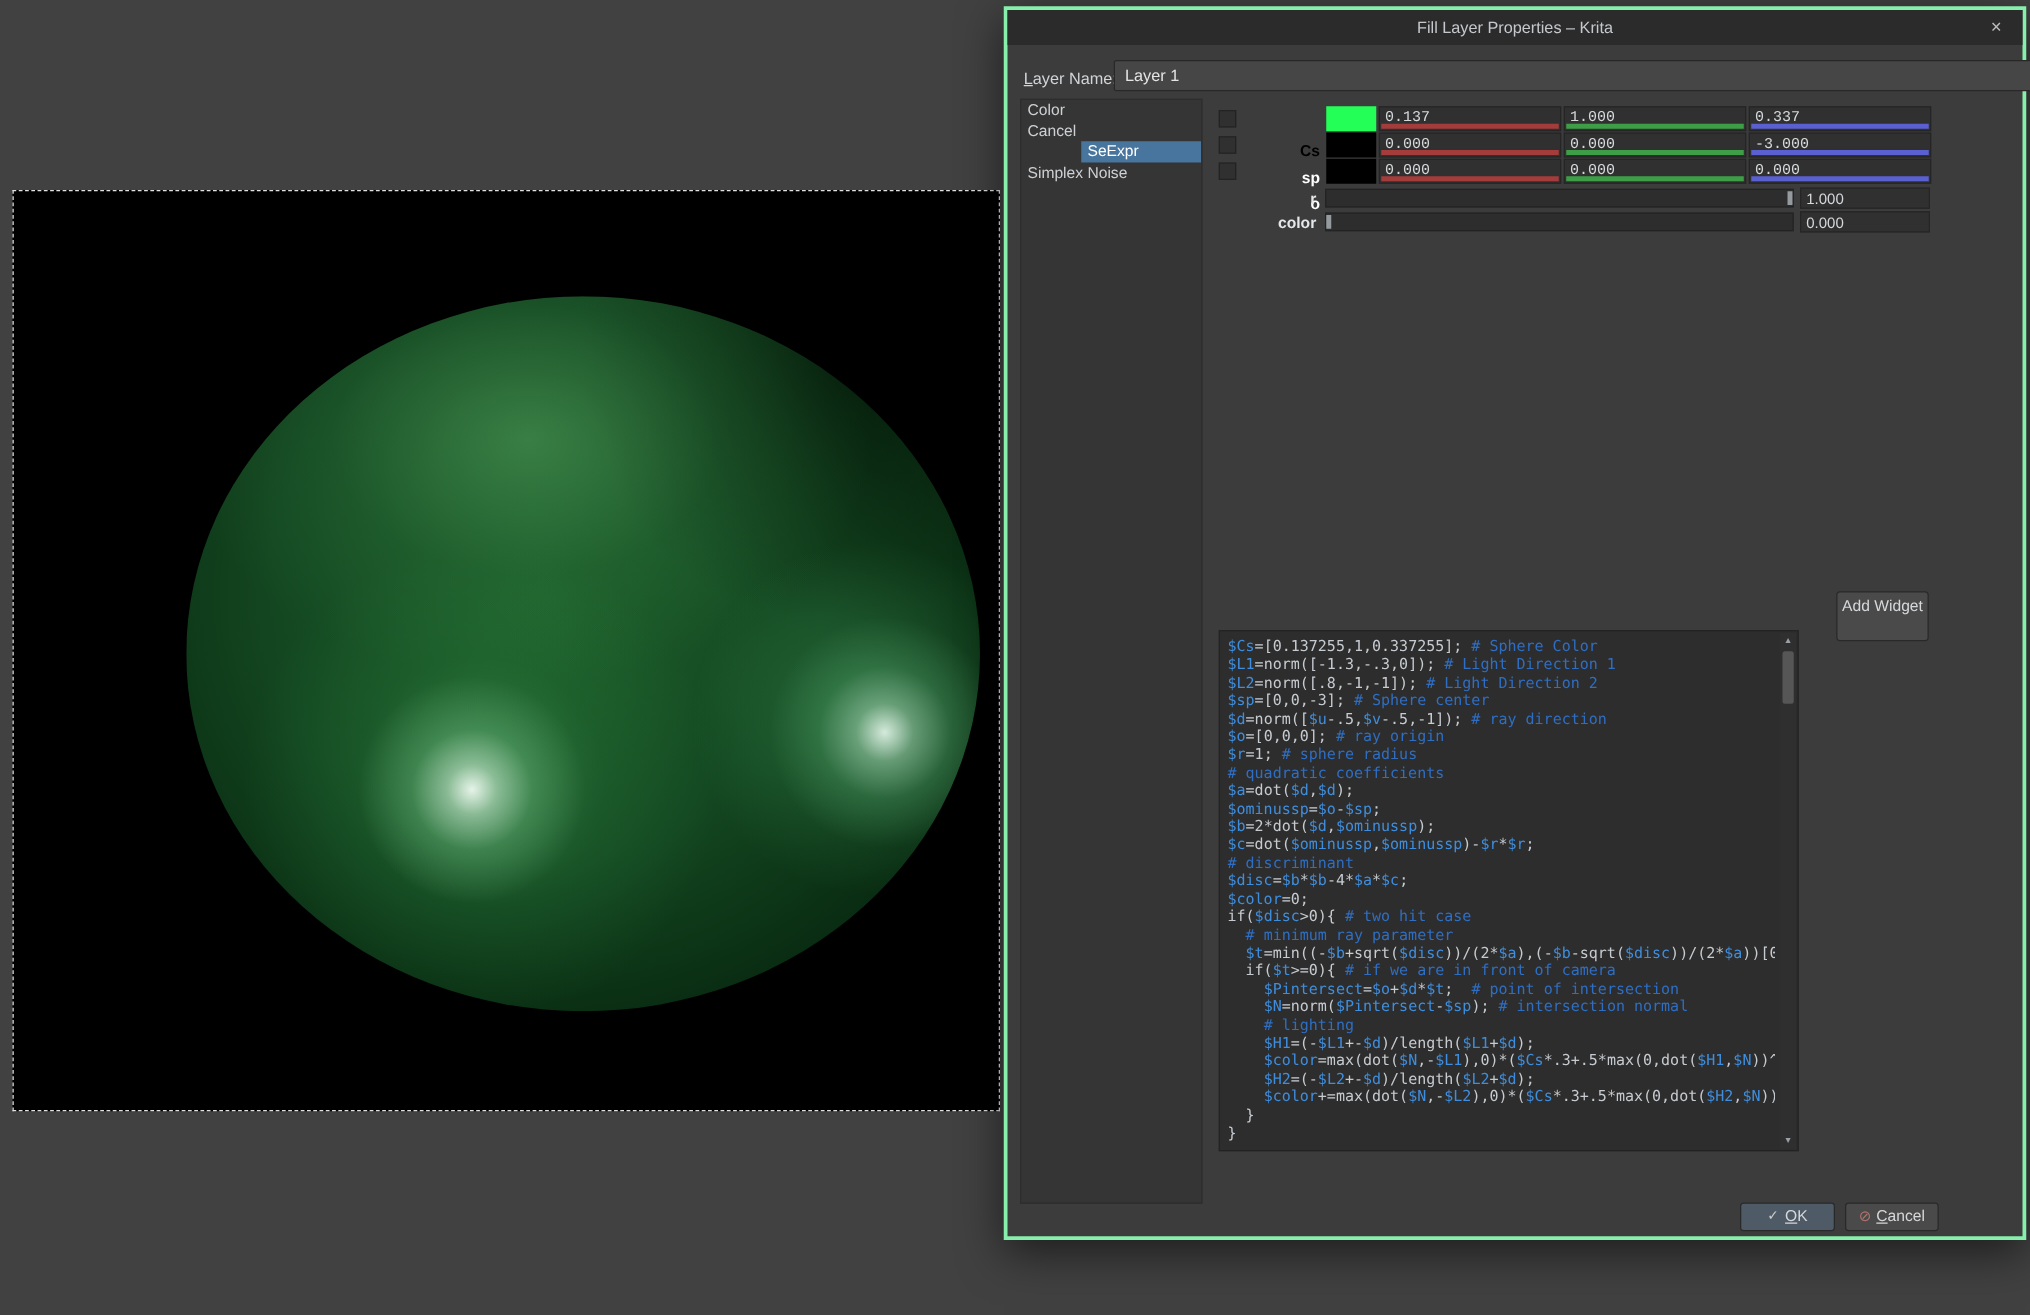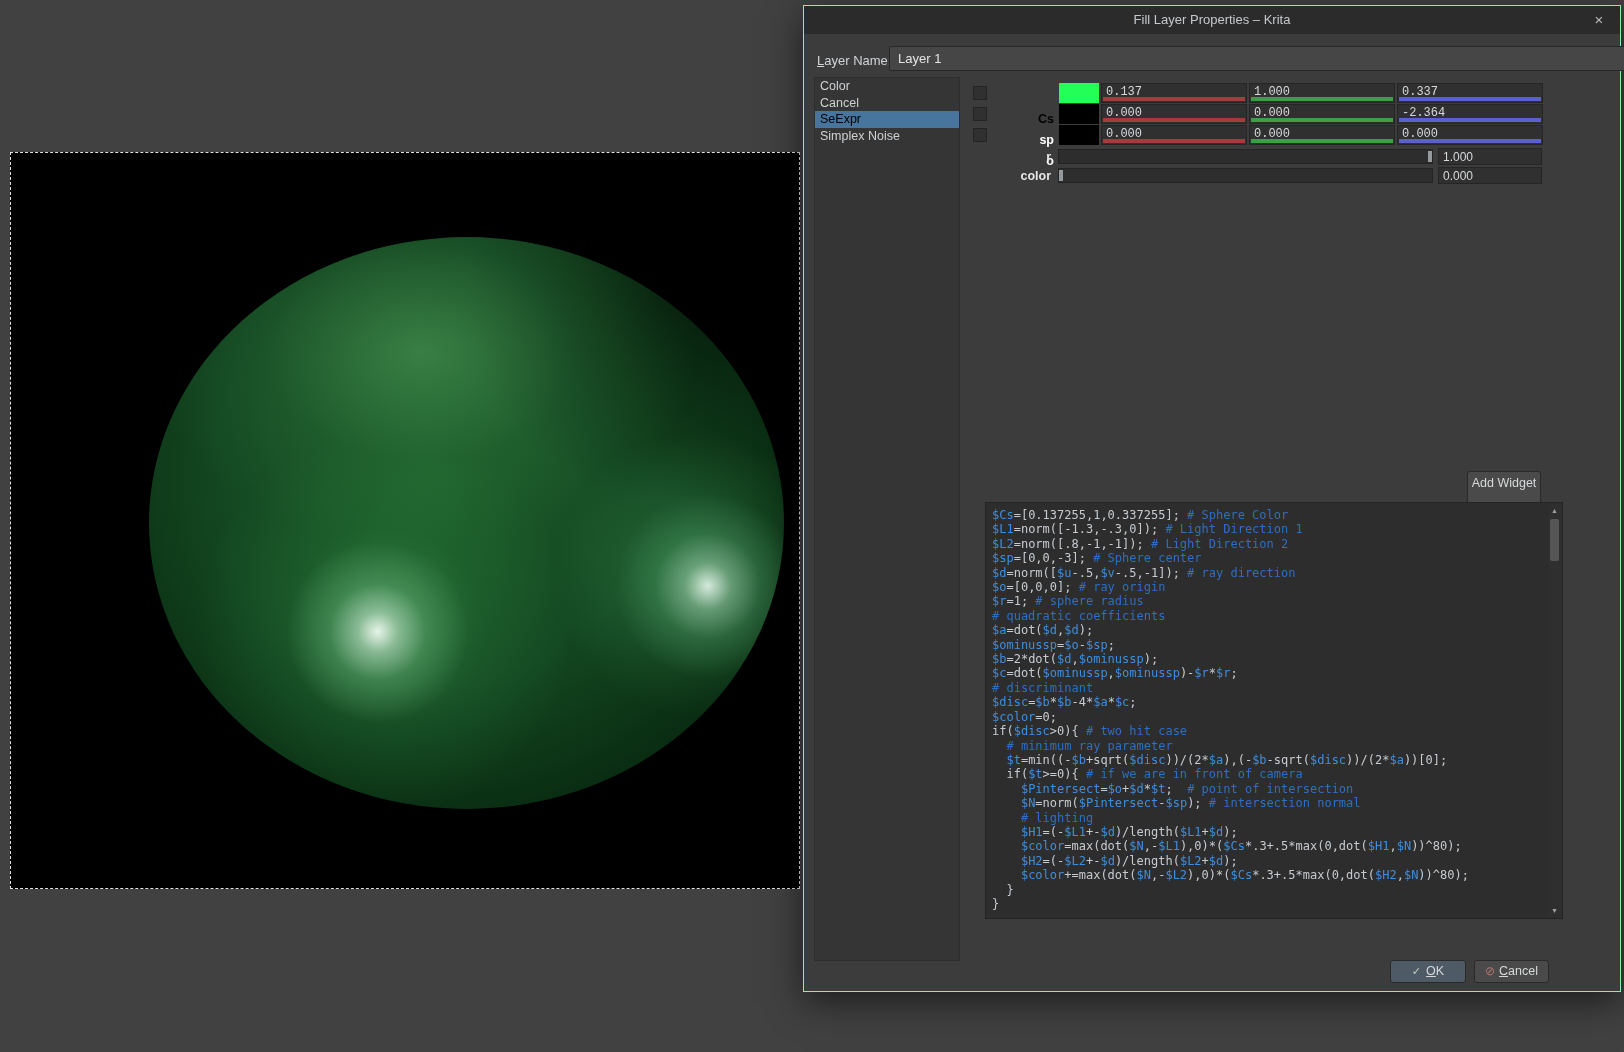--- a/index.html
+++ b/index.html
@@ -16,36 +16,36 @@
               radial-gradient(circle at 36% 69%, rgba(240,250,242,.95) 0%, rgba(200,235,208,.6) 3.5%, rgba(130,205,150,.28) 8.5%, rgba(0,0,0,0) 16%),
               radial-gradient(circle at 88% 61%, rgba(228,246,234,.92) 0%, rgba(175,225,190,.5) 3.5%, rgba(100,185,125,.25) 8%, rgba(0,0,0,0) 14%),
               radial-gradient(circle at 37% 68%, rgba(95,195,115,.40) 0%, rgba(45,135,65,.22) 18%, rgba(0,0,0,0) 34%),
               radial-gradient(circle at 86% 59%, rgba(75,175,105,.34) 0%, rgba(0,0,0,0) 22%),
               radial-gradient(ellipse 70% 55% at 43% 20%, rgba(85,165,95,.55) 0%, rgba(45,115,60,.30) 35%, rgba(0,0,0,0) 62%),
               radial-gradient(circle at 82% 10%, rgba(0,10,2,.55) 0%, rgba(0,0,0,0) 28%),
               radial-gradient(ellipse at 45% 42%, #1d5f2b 0%, #134620 45%, #0a2e13 72%, #041a08 100%); }
 
   
   .dialog { position:absolute; left:803px; top:5px; width:818px; height:987px;
-            background:#3c3c3c; border:1px solid #86efac; box-shadow:0 10px 34px rgba(0,0,0,.55); }
+            background:#3c3c3c; border:3px solid #86efac; box-shadow:0 10px 34px rgba(0,0,0,.55); }
   .titlebar { position:absolute; left:0; top:0; right:0; height:28px; background:#2b2b2b; }
   .titlebar .title { text-align:center; line-height:28px; font-size:13px; color:#c5c9cd; }
   .close-btn { position:absolute; right:8px; top:0; width:26px; height:28px; text-align:center;
                line-height:27px; font-size:15px; color:#bdbdbd; cursor:pointer; }
 
   .layer-name-label { position:absolute; left:13px; top:47px; font-size:13px; color:#d2d5d8; }
   .line-edit { position:absolute; left:85px; top:40px; width:787px; height:25px;
                background:#464646; border:1px solid #282828; border-radius:2px;
                color:#e5e5e5; font-size:13px; padding:0 8px;
                font-family:"Liberation Sans", sans-serif; }
 
   .gen-list { position:absolute; left:10px; top:71px; width:146px; height:884px;
               background:#353535; border:1px solid #2d2d2d; overflow:hidden; }
   .list-item { height:16.5px; line-height:16.5px; padding-left:5px; font-size:12.5px; color:#ced1d4; cursor:pointer; }
-  .list-item.selected { background:var(--sel,#47759e); color:#000000; }
+  .list-item.selected { background:var(--sel,#47759e); color:#ffffff;margin-left:48px; }
 
   
   .var-rows { position:absolute; left:169px; top:77px; width:570px; }
   .var-row { display:flex; height:20px; margin-bottom:1px; }
   .var-check { width:14px; height:14px; margin:3px 4px 0 0; background:#303030; border:1px solid #232323; }
   .var-label { width:67px; display:flex; align-items:center; justify-content:flex-end;
                padding-right:4px; font-size:12.5px; font-weight:700;margin-top:36px; }
   .var-swatch { width:40px; margin-left:1px; }
   .var-field { width:146px; margin-left:2px; background:#303030; border:1px solid #252525;
                position:relative; font-size:12px; color:#d6d9db; padding:1px 0 0 4px;font-family:Liberation Mono, monospace; }
@@ -59,22 +59,22 @@
   .slider-handle { position:absolute; top:1px; bottom:1px; width:4px; background:#949a9e; }
   .slider-value { width:104px; margin-left:5px; height:17px; background:#303030; border:1px solid #252525;
                   font-size:12px; color:#d6d9db; padding:1px 0 0 4px; }
 
   .btn { background:#4a4a4a; border:1px solid #292929; border-radius:3px;
          color:#d6d8da; font-size:12.5px; text-align:center; cursor:pointer;
          font-family:"Liberation Sans", sans-serif; }
   .add-widget { position:absolute; left:663px; top:465px; width:74px; height:40px; line-height:22px; }
 
   
-  .editor { position:absolute; left:169px; top:496px; width:578px; height:417px;
-            background:#2d2d2d; border:1px solid #232323;margin-left:12px; }
+  .editor { position:absolute; left:169px; top:496px; width:464px; height:417px;
+            background:#2d2d2d; border:1px solid #232323; }
   .code { position:absolute; left:6px; top:5px; right:18px; bottom:4px; overflow:hidden;
           font-family:"DejaVu Sans Mono", monospace; font-size:12px; line-height:14.4px; white-space:pre; }
   .tok-plain { color:var(--plain,#c6cbd0); }
   .tok-var { color:var(--varc,#3f8ede); }
   .tok-comment { color:var(--comm,#2f6ec2); }
   .scrollbar { position:absolute; right:1px; top:1px; bottom:1px; width:13px; background:#2f2f2f; }
   .sb-arrow { height:13px; text-align:center; font-size:7px; line-height:13px; color:#9aa0a4; cursor:pointer; }
   .sb-arrow.down { position:absolute; bottom:0; left:0; right:0; }
   .sb-handle { position:absolute; left:2px; right:2px; top:15px; height:42px; background:#565656; border-radius:2px; cursor:pointer; }
 
@@ -122,21 +122,21 @@
           <div class="var-field"><span>0.137</span><div class="bar" style="background: rgb(164, 60, 60);"></div></div>
           <div class="var-field"><span>1.000</span><div class="bar" style="background: rgb(62, 158, 71);"></div></div>
           <div class="var-field"><span>0.337</span><div class="bar" style="background: rgb(90, 96, 207);"></div></div>
         </div>
         <div class="var-row">
           <div class="var-check"></div>
           <div class="var-label" style="background: rgb(0, 0, 0); color: #ffffff;">sp</div>
           <div class="var-swatch" style="background: rgb(0, 0, 0);"></div>
           <div class="var-field"><span>0.000</span><div class="bar" style="background: rgb(164, 60, 60);"></div></div>
           <div class="var-field"><span>0.000</span><div class="bar" style="background: rgb(62, 158, 71);"></div></div>
-          <div class="var-field"><span>-2.364</span><div class="bar" style="background: rgb(90, 96, 207);"></div></div>
+          <div class="var-field"><span>-3.000</span><div class="bar" style="background: rgb(90, 96, 207);"></div></div>
         </div>
         <div class="var-row">
           <div class="var-check"></div>
           <div class="var-label" style="background: rgb(0, 0, 0); color: rgb(255, 255, 255);">o</div>
           <div class="var-swatch" style="background: rgb(0, 0, 0);"></div>
           <div class="var-field"><span>0.000</span><div class="bar" style="background: rgb(164, 60, 60);"></div></div>
           <div class="var-field"><span>0.000</span><div class="bar" style="background: rgb(62, 158, 71);"></div></div>
           <div class="var-field"><span>0.000</span><div class="bar" style="background: rgb(90, 96, 207);"></div></div>
         </div>
       </div>

